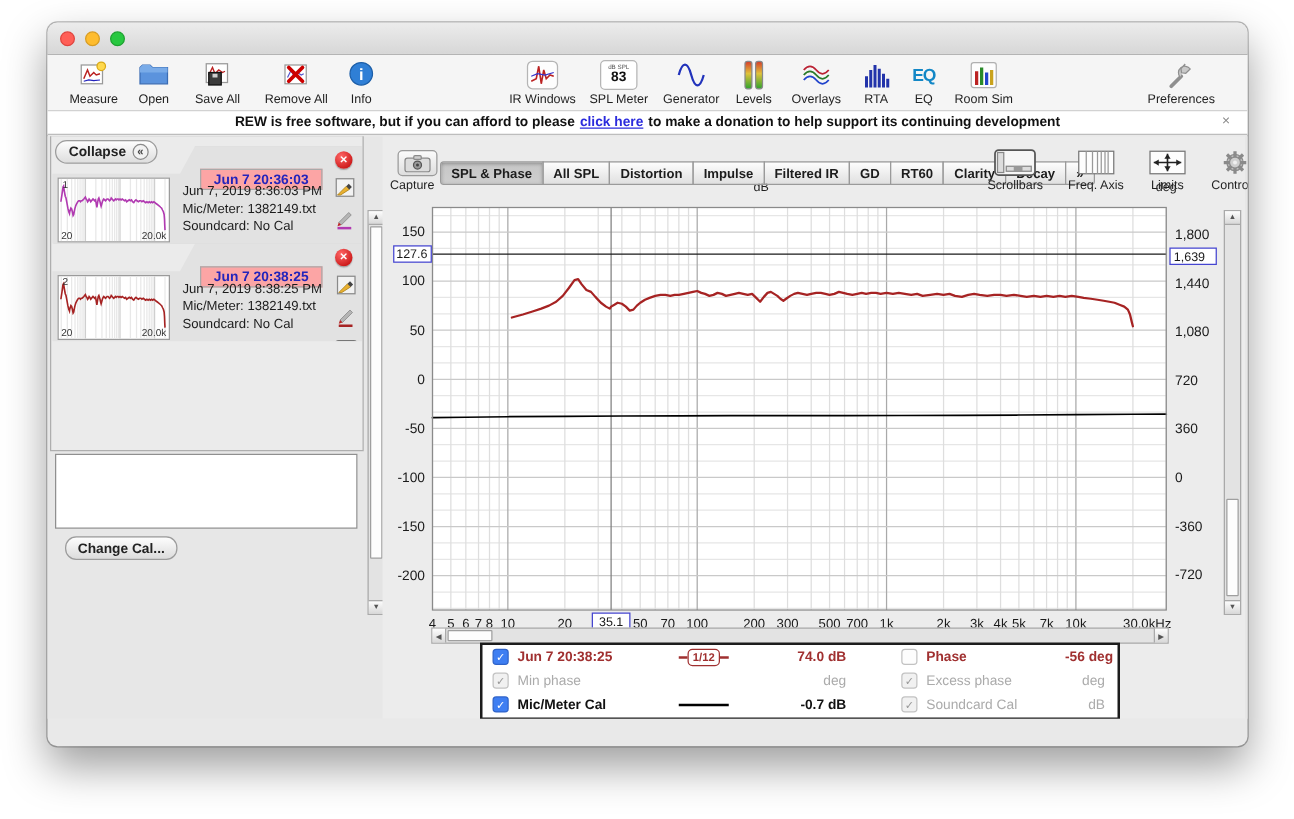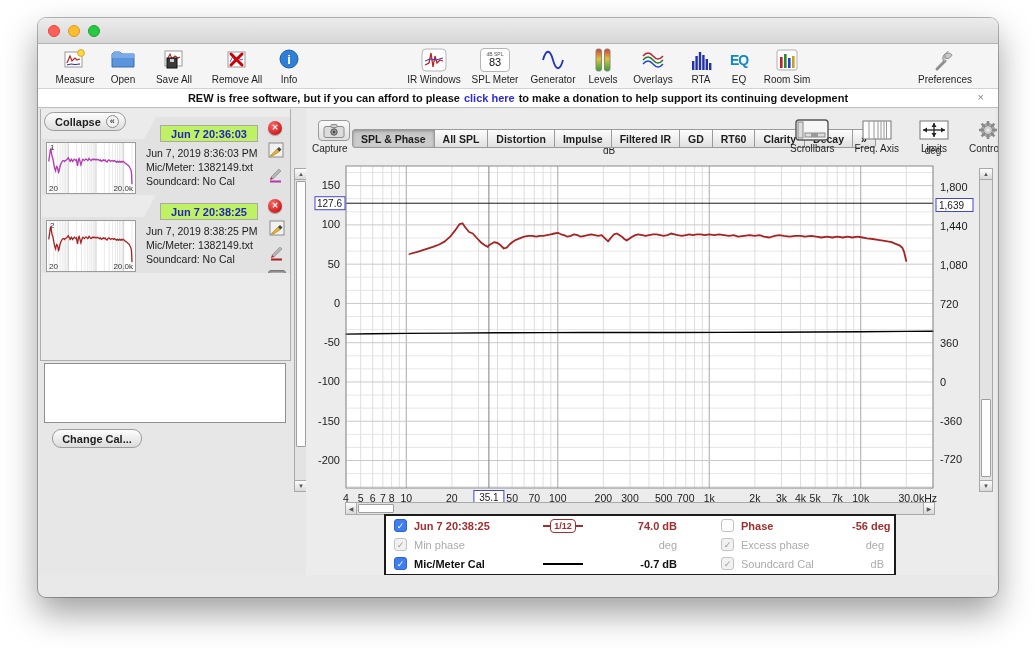--- a/index.html
+++ b/index.html
@@ -18,41 +18,41 @@
   .wtitle{position:absolute;left:0;right:0;top:6px;text-align:center;font-size:12px;color:#3f3f3f}
   
   .toolbar{position:absolute;left:0;top:26px;right:0;height:44px;background:#f5f5f5;border-radius:0}
   .tgroup{position:absolute;top:3px;display:flex;align-items:flex-start;gap:6px}
   .titem{display:flex;flex-direction:column;align-items:center;cursor:default}
   .titem .ic{height:26px;display:flex;align-items:center;justify-content:center}
   .titem .lb{font-size:10px;color:#1f1f1f;margin-top:1px;white-space:nowrap}
   .badge{width:30px;height:24px;background:#fff;border:1px solid #b5b5b5;border-radius:4px;
          display:flex;flex-direction:column;align-items:center;justify-content:center}
   .badge .bu{font-size:5px;color:#555;line-height:5px}
-  .badge .bv{font-size:11px;font-weight:normal;color:#111;line-height:11px}
+  .badge .bv{font-size:11px;font-weight:bold;color:#111;line-height:11px}
   .eqglyph{font-size:14px;font-weight:bold;color:#1287c6;letter-spacing:-1px}
   
   .notif{position:absolute;left:0;top:70px;right:0;height:20px;background:#fff;
          border-top:1px solid #d2d2d2;border-bottom:1px solid #bdbdbd;
          display:flex;align-items:center;justify-content:center;font-size:11px;font-weight:bold;color:#111}
-  .notif a{color:#2b2bdd;margin:0 4px;cursor:pointer}
+  .notif a{color:#2b2bdd;text-decoration:underline;margin:0 4px;cursor:pointer}
   .notif .nx{position:absolute;right:14px;top:2px;font-size:11px;color:#888;font-weight:normal}
   
   .content{position:absolute;left:0;top:91px;right:0;bottom:22px;background:#e7e7e7;overflow:hidden}
   
   .sidepanel{position:absolute;left:2px;top:-1px;width:251px;height:253px;background:#ebebeb;border:1px solid #aeaeae}
   .collapse{position:absolute;left:6px;top:3px;height:19px;padding:0 6px 0 10px;border:1px solid #9c9c9c;
             border-radius:10px;background:linear-gradient(#fdfdfd,#dedede);display:flex;align-items:center;gap:5px;
             font-size:11px;font-weight:bold;color:#222}
   .collapse .chev{width:13px;height:13px;border:1px solid #8a8a8a;border-radius:50%;font-size:9px;line-height:11px;
             text-align:center;color:#444;background:#f2f2f2}
   .entry{position:absolute;left:4px;width:248px;height:78px;background:#e2e2e2;
          clip-path:polygon(0 22px,102px 22px,114px 0,100% 0,100% 100%,0 100%);
          filter:drop-shadow(0 0 1px #9a9a9a)}
-  .mtitle{position:absolute;left:118px;top:8px;width:98px;height:17px;border:1px solid #a9a9a9;background:#bef264;
+  .mtitle{position:absolute;left:118px;top:18px;width:98px;height:17px;border:1px solid #a9a9a9;background:#fca5a5;
          font-family:"Liberation Sans",sans-serif;font-size:11px;font-weight:bold;color:#2424bb;text-align:center;padding:0}
   .mdel{position:absolute;left:226px;top:4px;width:14px;height:14px;border-radius:50%;
         background:radial-gradient(circle at 35% 30%,#f66,#b00);color:#fff;font-size:8px;line-height:14px;
         text-align:center;font-weight:bold;box-shadow:0 1px 1px rgba(0,0,0,.3)}
   .mthumb{position:absolute;left:4px;top:25px;width:90px;height:52px;background:#fff;border:1px solid #9b9b9b}
   .mthumb svg{position:absolute;left:0;top:0}
   .tnum{position:absolute;left:3px;top:0px;font-size:8px;color:#333}
   .tx0{position:absolute;left:2px;bottom:0px;font-size:8px;color:#333}
   .tx1{position:absolute;right:2px;bottom:0px;font-size:8px;color:#333}
   .minfo{position:absolute;left:104px;top:29px;font-size:10.5px;color:#1c1c1c;line-height:14px;white-space:nowrap}

